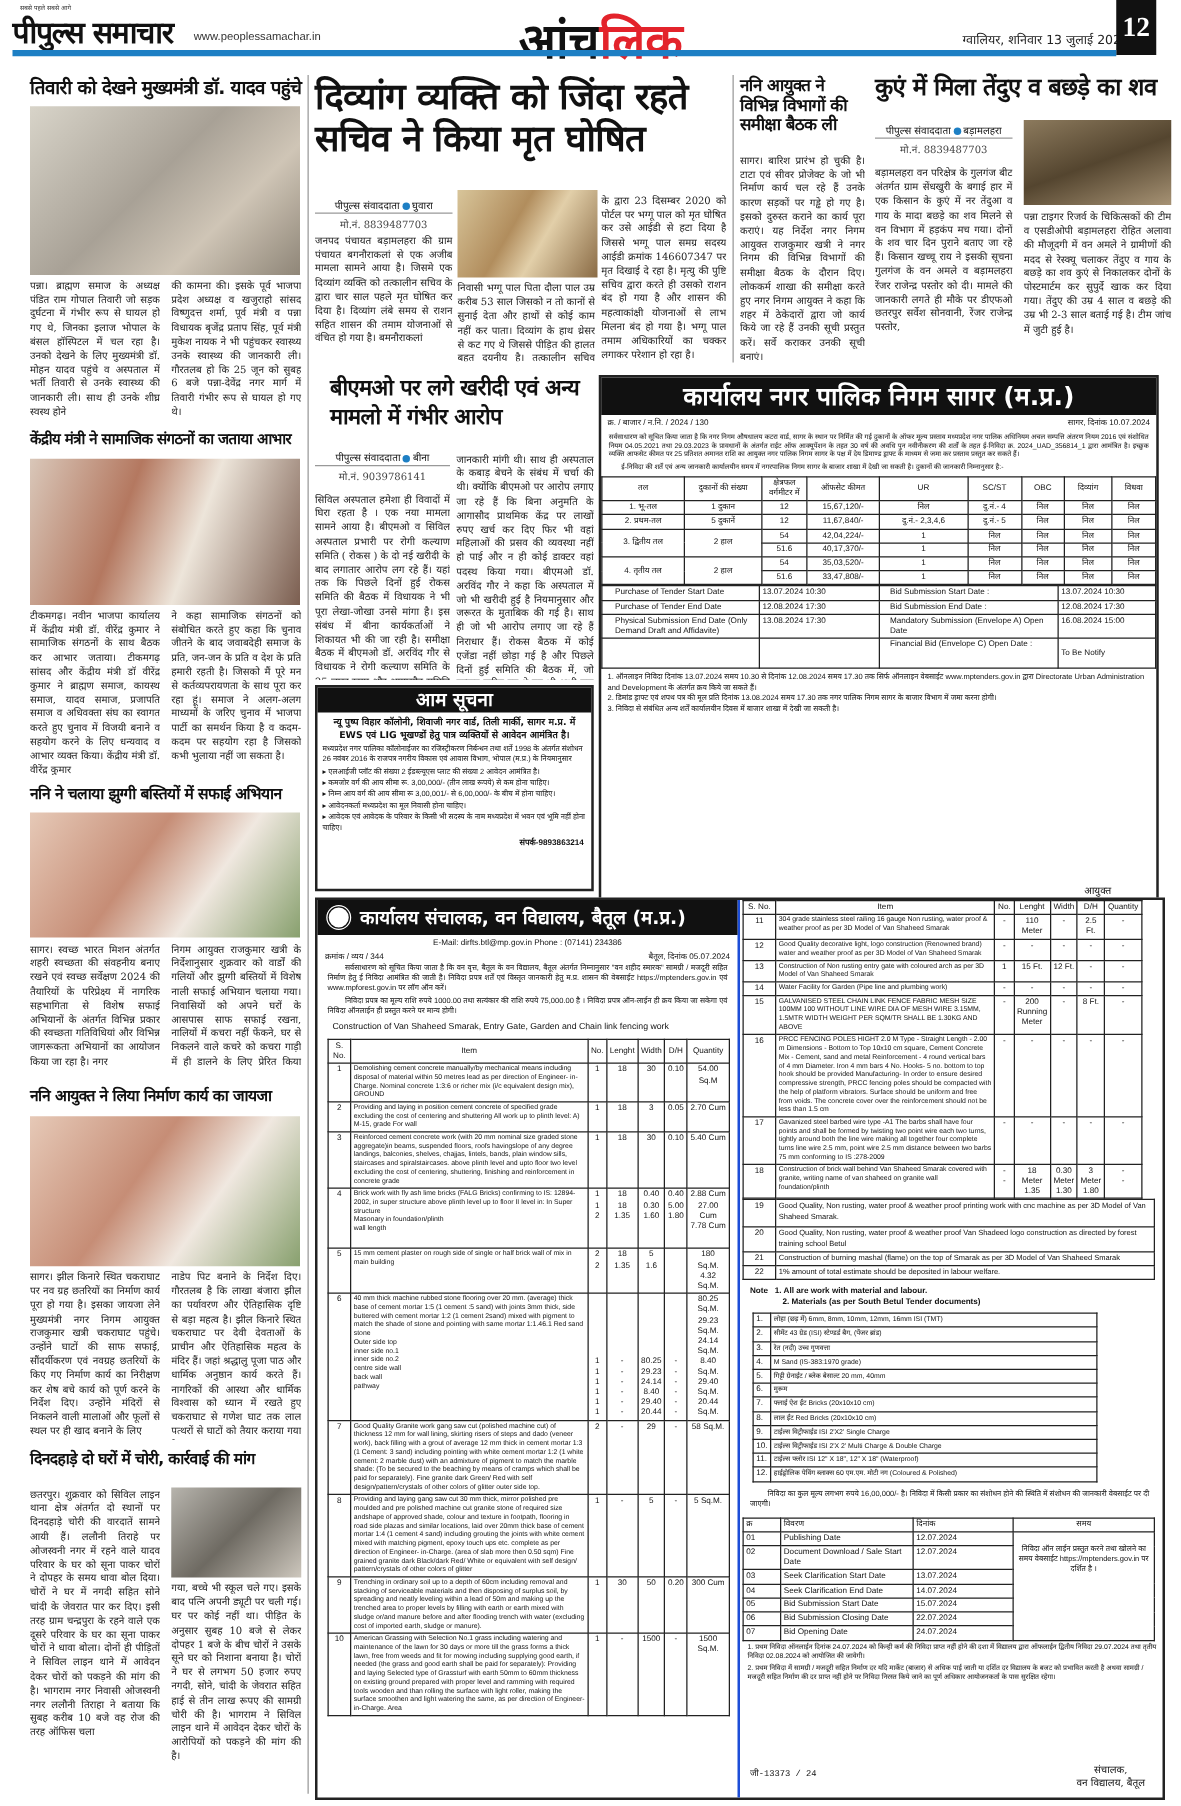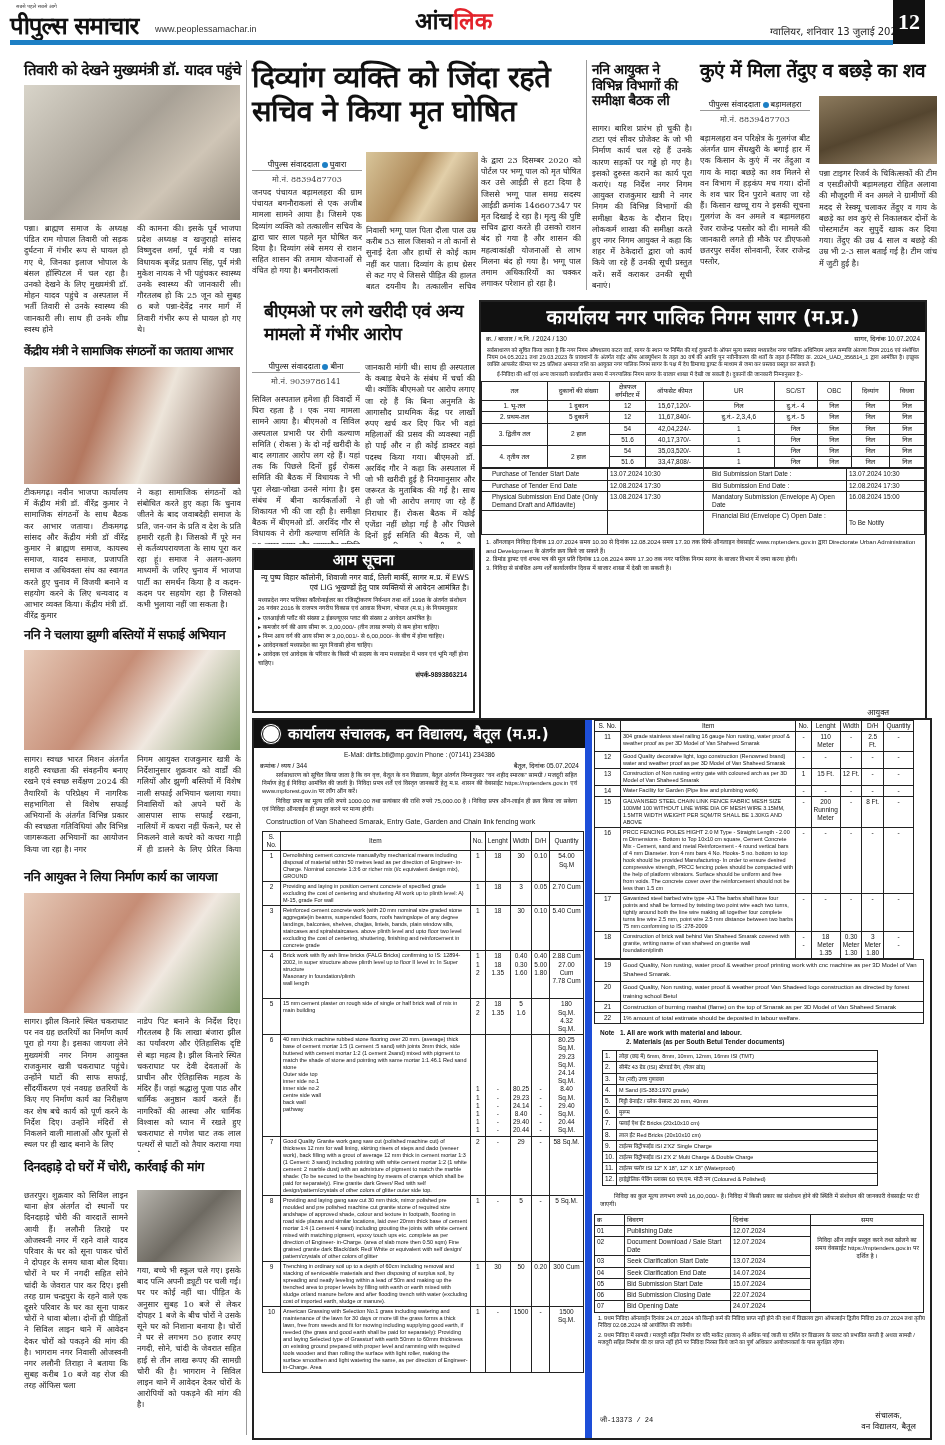--- a/index.html
+++ b/index.html
@@ -2,21 +2,21 @@
 <html><head>
 <meta charset="utf-8">
 <style>
 *{box-sizing:border-box;margin:0;padding:0}
 body{width:945px;height:1445px;background:#fff;font-family:"DejaVu Sans","Liberation Sans",sans-serif;color:#111;position:relative;overflow:hidden}
 .abs{position:absolute}
 .masthead{left:0;top:0;width:945px;height:50px}
 .logo{left:10px;top:8px;font-size:24px;font-weight:bold;color:#111;font-family:"DejaVu Sans",sans-serif;letter-spacing:-1px}
 .logo-tag{left:16px;top:3px;font-size:5px;color:#333}
 .site{left:155px;top:24px;font-size:9px;color:#333;font-family:"Liberation Sans",sans-serif}
-.section{left:415px;top:4px;font-size:23px;font-weight:bold;font-family:"DejaVu Sans",sans-serif}
+.section{left:415px;top:4px;font-size:39px;font-weight:bold;font-family:"DejaVu Sans",sans-serif}
 .section .b{color:#111}.section .r{color:#e3232b}
 .dateline{left:770px;top:24px;font-size:10px;color:#222}
 .pagenum{left:893px;top:0;width:32px;height:44px;background:#111;color:#fff;font-size:22px;font-weight:bold;text-align:center;line-height:44px;font-family:"Liberation Serif",serif}
 .bluebar{left:10px;top:40px;width:883px;height:5px;background:#1d7fc4}
 .hd{font-weight:bold;font-family:"DejaVu Sans",sans-serif;color:#111;line-height:1.15;letter-spacing:-0.5px}
 .txt{font-size:8px;line-height:11.2px;color:#222;text-align:justify;font-family:"DejaVu Serif",serif;overflow:hidden}
 .photo{background:linear-gradient(135deg,#b9b3a8,#8d8577 40%,#c9c1b4 70%,#6f6a61);overflow:hidden}
 .ph2{background:linear-gradient(120deg,#d8c59a,#b18d5d 40%,#e2cfa9 60%,#8a6b45)}
 .ph3{background:linear-gradient(160deg,#8c7a5d,#54452f 50%,#a69274)}
 .ph4{background:linear-gradient(110deg,#d9c7b9,#b47860 35%,#ede5da 60%,#7b5e50)}
@@ -92,21 +92,21 @@
 <div class="abs txt" style="left:819px;top:168px;width:118px;height:120px">पन्ना टाइगर रिजर्व के चिकित्सकों की टीम व एसडीओपी बड़ामलहरा रोहित अलावा की मौजूदगी में वन अमले ने ग्रामीणों की मदद से रेस्क्यू चलाकर तेंदुए व गाय के बछड़े का शव कुएं से निकालकर दोनों के पोस्टमार्टम कर सुपुर्दे खाक कर दिया गया। तेंदुए की उम्र 4 साल व बछड़े की उम्र भी 2-3 साल बताई गई है। टीम जांच में जुटी हुई है।</div>
 
 <div class="abs hd" style="left:264px;top:300px;width:222px;font-size:17.5px;line-height:23px">बीएमओ पर लगे खरीदी एवं अन्य मामलो में गंभीर आरोप</div>
 <div class="abs byline" style="left:252px;top:360px;width:108px"><span>पीपुल्स संवाददाता</span><span class="dot"></span><span>बीना</span></div>
 <div class="abs mob" style="left:252px;top:372px;width:108px">मो.नं. 9039786141</div>
 <div class="abs txt" style="left:252px;top:394px;width:108px;height:150px">सिविल अस्पताल हमेशा ही विवादों में घिरा रहता है । एक नया मामला सामने आया है। बीएमओ व सिविल अस्पताल प्रभारी पर रोगी कल्याण समिति ( रोकस ) के दो नई खरीदी के बाद लगातार आरोप लग रहे हैं। यहां तक कि पिछले दिनों हुई रोकस समिति की बैठक में विधायक ने भी पूरा लेखा-जोखा उनसे मांगा है। इस संबंध में बीना कार्यकर्ताओं ने शिकायत भी की जा रही है। समीक्षा बैठक में बीएमओ डॉ. अरविंद गौर से विधायक ने रोगी कल्याण समिति के 25 लाख रुपए और आगासौद समिति के 20 लाख रुपए की पूरी</div>
 <div class="abs txt" style="left:365px;top:362px;width:110px;height:182px">जानकारी मांगी थी। साथ ही अस्पताल के कबाड़ बेचने के संबंध में चर्चा की थी। क्योंकि बीएमओ पर आरोप लगाए जा रहे हैं कि बिना अनुमति के आगासौद प्राथमिक केंद्र पर लाखों रुपए खर्च कर दिए फिर भी वहां महिलाओं की प्रसव की व्यवस्था नहीं हो पाई और न ही कोई डाक्टर वहां पदस्थ किया गया। बीएमओ डॉ. अरविंद गौर ने कहा कि अस्पताल में जो भी खरीदी हुई है नियमानुसार और जरूरत के मुताबिक की गई है। साथ ही जो भी आरोप लगाए जा रहे हैं निराधार हैं। रोकस बैठक में कोई एजेंडा नहीं छोड़ा गई है और पिछले दिनों हुई समिति की बैठक में, जो प्रस्ताव पारित हुए थे वह भी अभी तक नहीं कराए गए हैं।</div>
 
 <div class="abs box" style="left:252px;top:548px;width:223px;height:165px">
   <div class="blackband" style="font-size:15px;height:20px;line-height:20px">आम सूचना</div>
-  <div style="font-size:7.5px;font-weight:normal;text-align:right;padding:3px 4px;line-height:10px;font-family:'DejaVu Sans',sans-serif">न्यू पुष्प विहार कॉलोनी, शिवाजी नगर वार्ड, तिली मार्की, सागर म.प्र. में EWS एवं LIG भूखण्डों हेतु पात्र व्यक्तियों से आवेदन आमंत्रित है।</div>
+  <div style="font-size:7.5px;font-weight:bold;text-align:center;padding:3px 4px;line-height:10px;font-family:'DejaVu Sans',sans-serif">न्यू पुष्प विहार कॉलोनी, शिवाजी नगर वार्ड, तिली मार्की, सागर म.प्र. में EWS एवं LIG भूखण्डों हेतु पात्र व्यक्तियों से आवेदन आमंत्रित है।</div>
   <div class="small" style="padding:0 4px;font-size:6px;line-height:8px">मध्यप्रदेश नगर पालिका कॉलोनाईजर का रजिस्ट्रीकरण निर्बन्धन तथा शर्ते 1998 के अंतर्गत संशोधन 26 नवंबर 2016 के राजपत्र नगरीय विकास एवं आवास विभाग, भोपाल (म.प्र.) के नियमानुसार</div>
   <div style="padding:2px 4px">
     <div class="small" style="font-size:6px;line-height:9px">▸ <span>एलआईजी प्लॉट की संख्या 2 ईडब्ल्यूएस प्लाट की संख्या 2 आवेदन आमंत्रित है।</span></div>
     <div class="small" style="font-size:6px;line-height:9px">▸ <span>कमजोर वर्ग की आय सीमा रू. 3,00,000/- (तीन लाख रूपये) से कम होना चाहिए।</span></div>
     <div class="small" style="font-size:6px;line-height:9px">▸ <span>निम्न आय वर्ग की आय सीमा रू 3,00,001/- से 6,00,000/- के बीच में होना चाहिए।</span></div>
     <div class="small" style="font-size:6px;line-height:9px">▸ <span>आवेदनकर्ता मध्यप्रदेश का मूल निवासी होना चाहिए।</span></div>
     <div class="small" style="font-size:6px;line-height:9px">▸ <span>आवेदक एवं आवेदक के परिवार के किसी भी सदस्य के नाम मध्यप्रदेश में भवन एवं भूमि नहीं होना चाहिए।</span></div>
   </div>
   <div class="small" style="text-align:right;padding-right:6px;font-weight:bold;font-size:6.5px">संपर्क-9893863214</div>
 </div>
@@ -229,21 +229,21 @@
     <div class="small" style="font-size:6px;line-height:8.5px">2. डिमांड ड्राफ्ट एवं शपथ पत्र की मूल प्रति दिनांक 13.08.2024 समय 17.30 तक नगर पालिक निगम सागर के बाजार विभाग में जमा करना होगी।</div>
     <div class="small" style="font-size:6px;line-height:8.5px">3. निविदा से संबंधित अन्य शर्तें कार्यालयीन दिवस में बाजार शाखा में देखी जा सकती है।</div>
   </div>
   <div style="position:absolute;right:10px;bottom:4px;text-align:center;font-family:'DejaVu Serif',serif;font-size:8px;line-height:11px">
     <div>आयुक्त</div>
     <div>नगर पालिक निगम, सागर</div>
   </div>
 </div>
 
 <div class="abs box" style="left:252px;top:718px;width:680px;height:722px">
-  <div style="position:absolute;left:0;top:0;width:338px;height:718px;border-right:7px solid #1d4ed8">
+  <div style="position:absolute;left:0;top:0;width:338px;height:718px;border-right:2px solid #1d4ed8">
     <div class="blackband" style="font-size:15px;height:28px;line-height:28px;text-align:left;padding-left:34px;position:relative">
       <span style="position:absolute;left:6px;top:3px;width:22px;height:22px;border-radius:50%;background:#fff;border:3px double #111"></span>
       <span>कार्यालय संचालक, वन विद्यालय, बैतूल (म.प्र.)</span>
     </div>
     <div class="small" style="font-size:6.5px;padding:2px 4px;text-align:center">E-Mail: dirfts.btl@mp.gov.in Phone : (07141) 234386</div>
     <div style="display:flex;justify-content:space-between;padding:0 6px">
       <span class="small" style="font-size:6.5px">क्रमांक / व्यय / 344</span>
       <span class="small" style="font-size:6.5px">बैतूल, दिनांक 05.07.2024</span>
     </div>
     <div class="small" style="font-size:6px;line-height:8px;padding:1px 8px;text-indent:14px;text-align:justify">सर्वसाधारण को सूचित किया जाता है कि वन वृत्त, बैतूल के वन विद्यालय, बैतूल अंतर्गत निम्नानुसार "वन शहीद स्मारक" सामग्री / मजदूरी सहित निर्माण हेतु ई निविदा आमंत्रित की जाती है। निविदा प्रपत्र शर्तें एवं विस्तृत जानकारी हेतु म.प्र. शासन की वेबसाईट https://mptenders.gov.in एवं www.mpforest.gov.in पर लॉग ऑन करें।</div>

